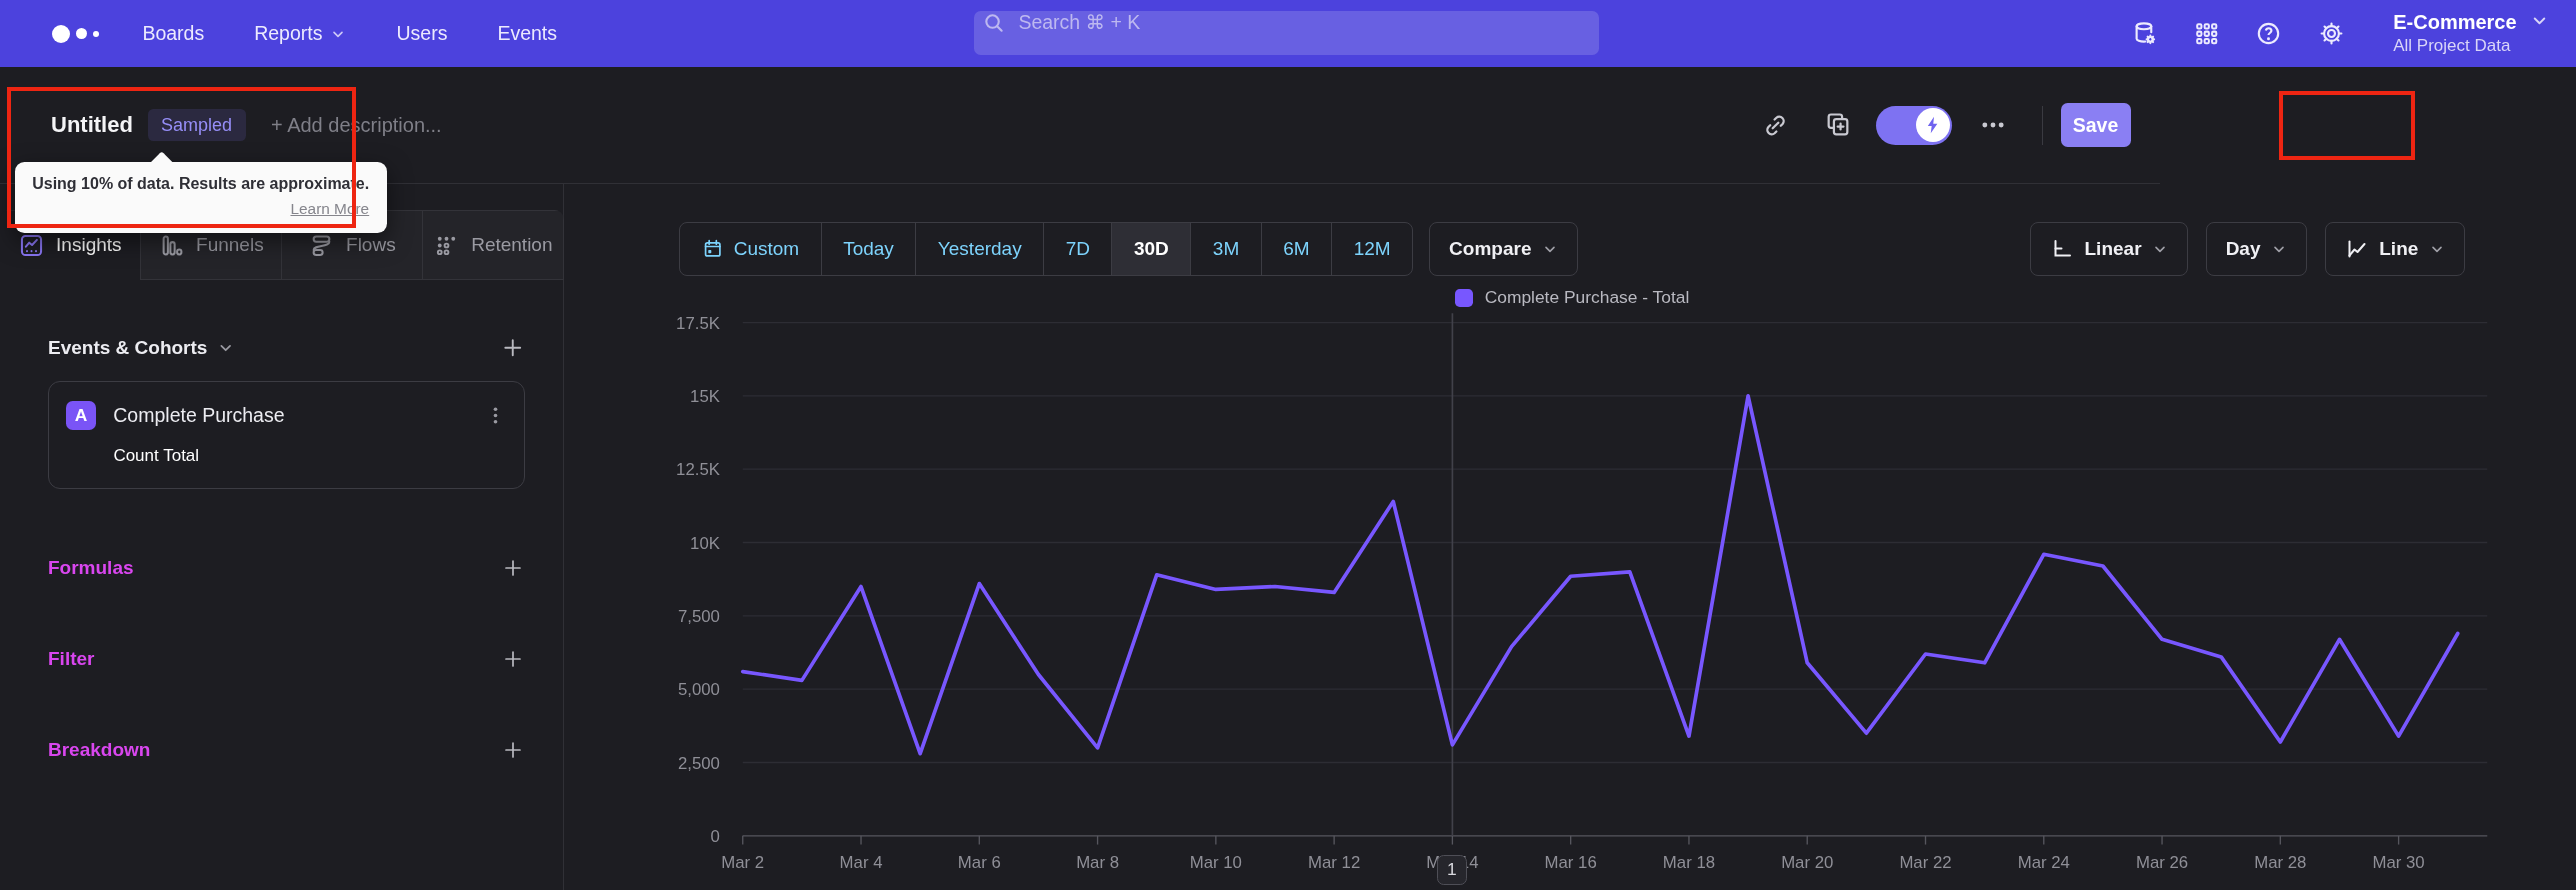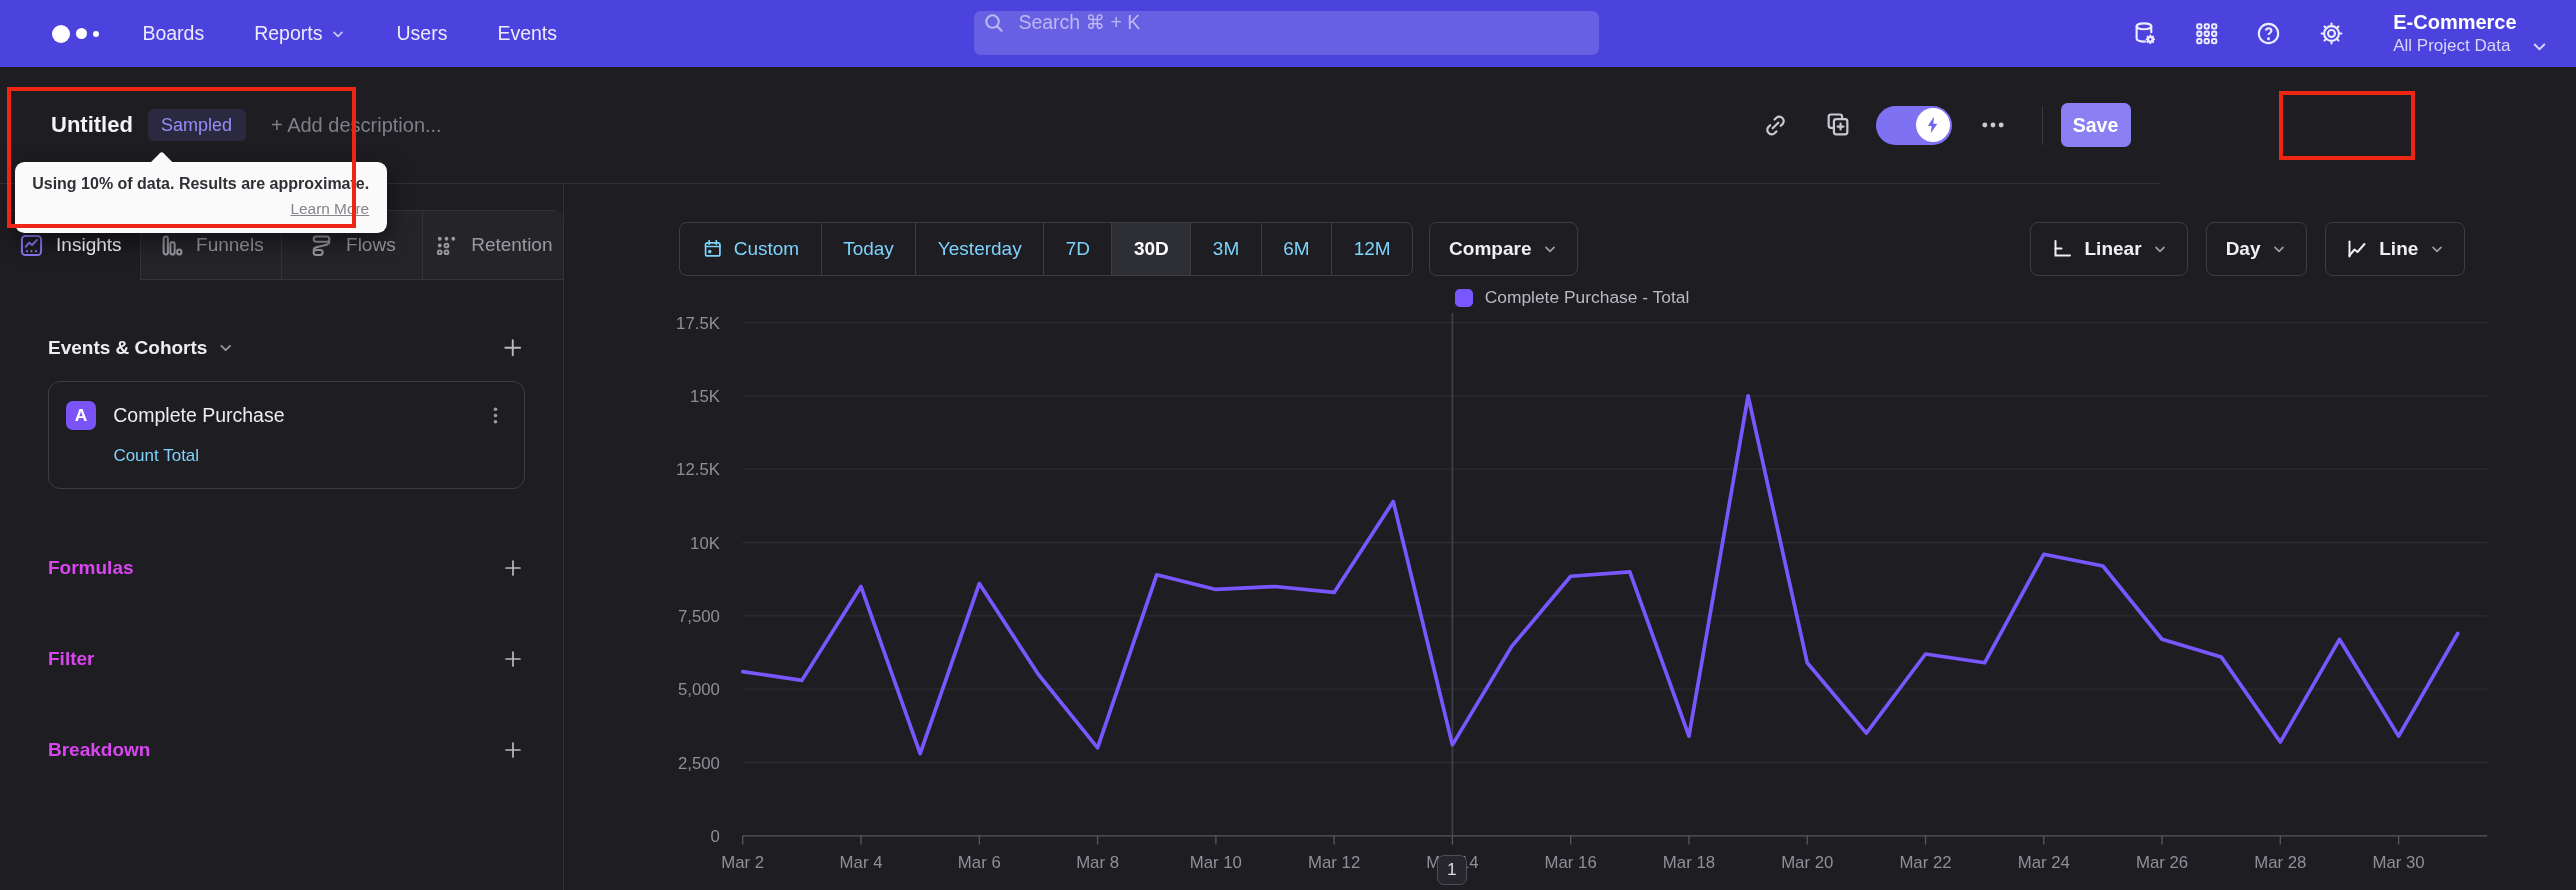--- a/index.html
+++ b/index.html
@@ -14,21 +14,21 @@
   .logo .d2 { width:11.4px; height:11.4px; background:#fff; border-radius:50%; }
   .logo .d3 { width:6px;  height:6px;  background:#fff; border-radius:50%; }
   .nav-items { display:flex; align-items:center; gap:50px; }
   .nav-item { display:flex; align-items:center; gap:8px; color:#eceafe; font-size:19.5px; cursor:pointer; }
   .nav-item .chev { display:flex; color:#cdc8f7; }
   .search { position:absolute; left:974px; top:11.4px; width:625px; height:44px; border-radius:6.7px;
             background:rgba(255,255,255,0.16); display:flex; align-items:flex-start; gap:13.4px; padding:0 8px;
             color:#bdb8f0; font-size:19.5px; cursor:text; }
   .nav-right { position:absolute; right:27px; top:0; height:67px; display:flex; align-items:center; gap:36px; }
   .nav-ic { color:#eceafe; display:flex; cursor:pointer; }
-  .project { display:flex; align-items:flex-end; gap:13.4px; cursor:pointer; color:#fff;margin-left:12px; }
+  .project { display:flex; align-items:flex-start; gap:13.4px; cursor:pointer; color:#fff;margin-left:12px; }
   .project .pname { font-size:20px; font-weight:700; }
   .project .psub  { font-size:17px; color:#d9d5f8; margin-top:2.7px; }
   .project .chev { color:#d9d5f8; display:flex; }
 
   
   .titlebar { position:absolute; left:0; top:67px; width:2160px; height:117px; border-bottom:1.3px solid #303036;
               display:flex; align-items:center; padding:0 29.5px 0 51px; background:#1d1d22; }
   .tb-title { font-size:22px; font-weight:700; color:#f4f4f6; cursor:text; }
   .tb-badge { margin-left:14.8px; font-size:18px; color:#968ef7; background:#2b2940; padding:5.4px 13.4px; border-radius:5.4px; cursor:pointer; }
   .tb-desc  { margin-left:25.5px; font-size:20px; color:#7f7f88; cursor:text; }
@@ -68,21 +68,21 @@
   .section-head { margin-top:55px; display:flex; align-items:center; }
   .sh-label { font-size:19px; font-weight:700; color:#ececf1; }
   .sh-chev { display:flex; color:#9a9aa2; margin-left:9.4px; cursor:pointer; }
   .plus-btn { margin-left:auto; color:#b9b9c0; display:flex; cursor:pointer; }
   .event-card { margin-top:20px; border:1.3px solid #3c3c43; border-radius:12px; padding:19px 17.4px 21.5px; cursor:pointer; }
   .ec-row { display:flex; align-items:center; }
   .a-badge { width:29.5px; height:29.5px; border-radius:6.7px; background:#7a54f6; color:#fff; font-size:17.4px; font-weight:700;
              display:flex; align-items:center; justify-content:center; flex:none; }
   .ec-name { font-size:19.5px; color:#ececf1; margin-left:17.4px; }
   .kebab { margin-left:auto; color:#9a9aa2; display:flex; cursor:pointer; }
-  .ec-metric { font-size:17px; color:#7dd3fc; margin:16px 0 0 47px; cursor:pointer; }
+  .ec-metric { font-size:17px; color:#ffffff; margin:16px 0 0 47px; cursor:pointer; }
   .side-section { display:flex; align-items:center; margin-top:67px; }
   .ss-label { font-size:19px; font-weight:600; color:#d946ef; }
 
   
   .main { position:absolute; left:566px; top:184px; width:2010px; height:706px; }
   .controls { position:absolute; left:113px; right:111px; top:38px; display:flex; align-items:center; }
   .range-group { display:flex; align-items:stretch; height:54px; border:1.3px solid #3c3c43; border-radius:8px; overflow:hidden; }
   .range-cell { display:flex; align-items:center; gap:10.7px; padding:0 21.5px; color:#7dd3fc; font-size:19px;
                 border-left:1.3px solid #3c3c43; cursor:pointer; white-space:nowrap; }
   .range-cell:first-child { border-left:none; }

